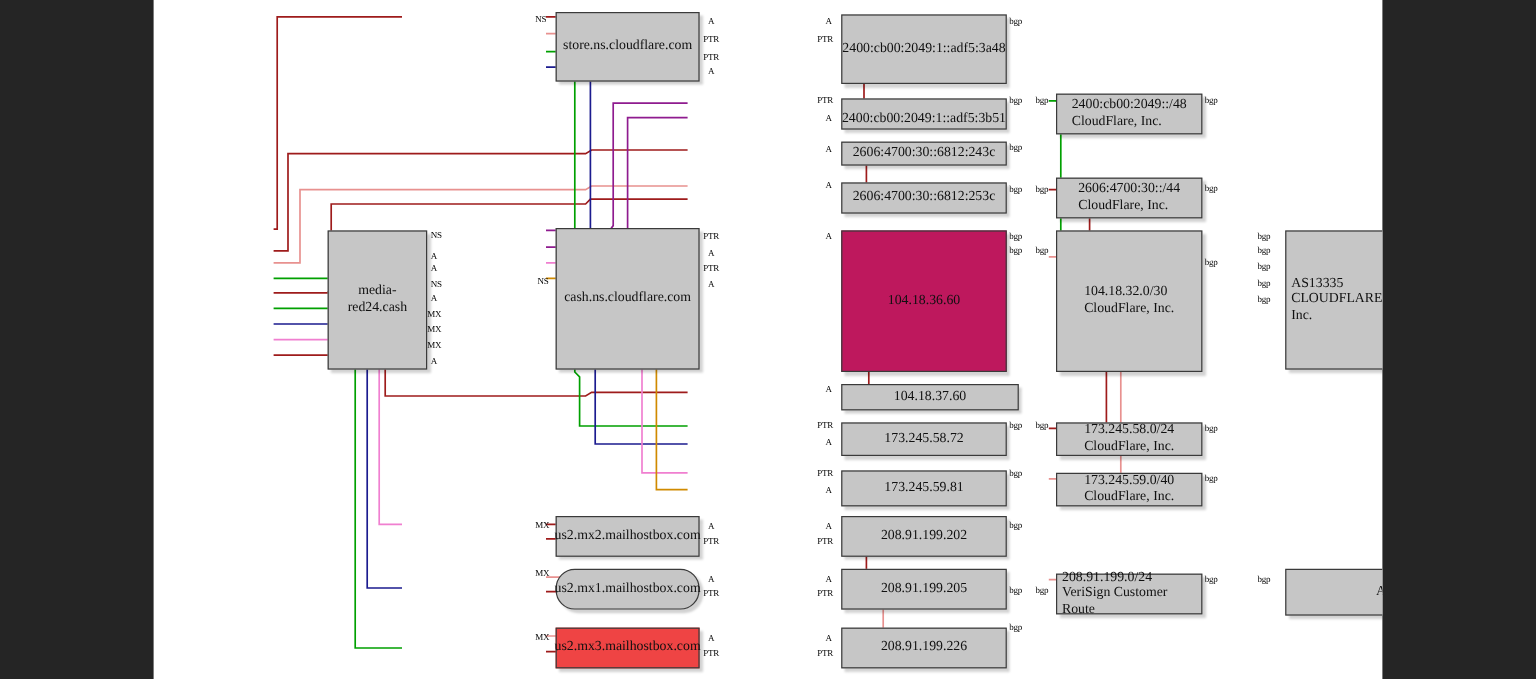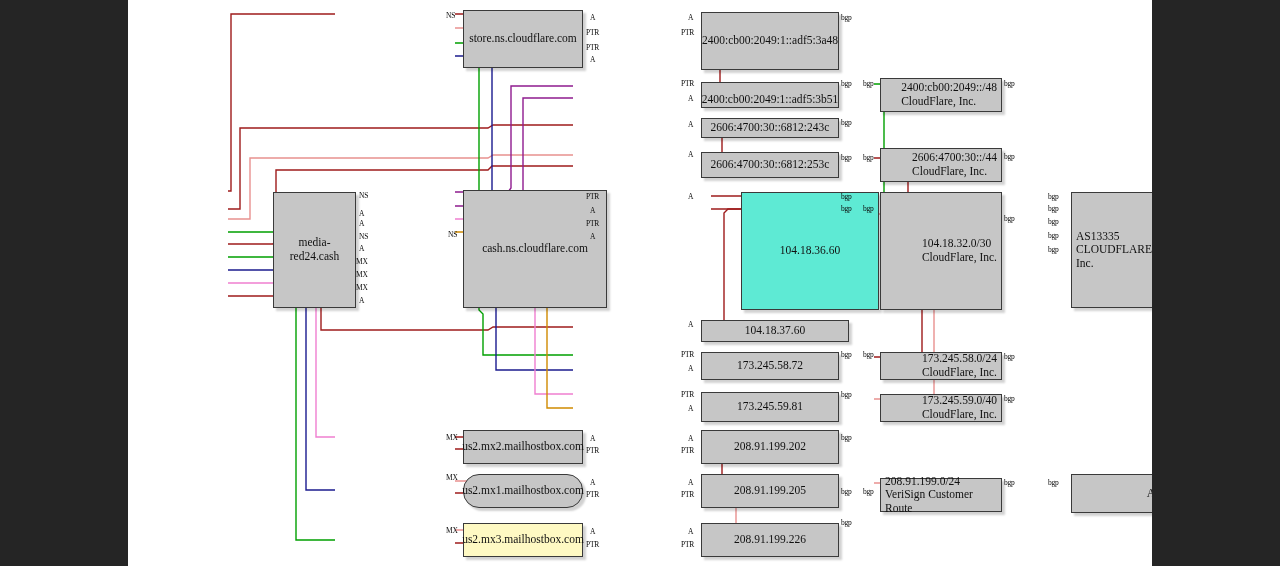--- a/index.html
+++ b/index.html
@@ -7,21 +7,21 @@
   body{font-family:"Liberation Serif",serif;}
   #page{position:relative;width:1280px;height:566px;background:#252525;overflow:hidden;}
   #canvas{position:absolute;left:128px;top:0;width:1024px;height:566px;background:#ffffff;overflow:hidden;}
   svg#wires{position:absolute;left:0;top:0;width:1024px;height:566px;}
   .node{position:absolute;background:#c6c6c6;border:1px solid #3a3a3a;
         box-shadow:3px 3px 2px rgba(0,0,0,0.18);
         display:flex;align-items:center;justify-content:center;
         box-sizing:border-box;}
   .node .lbl{color:#101010;text-align:center;line-height:1.18;padding:0 4px;
              white-space:pre-line;font-size:11.5px;}
-  .node.left-al{justify-content:flex-end;}
+  .node.left-al{justify-content:center;}
   .node.left-al .lbl{text-align:left;padding-left:4px;}
   .elabel{position:absolute;font-size:7.5px;color:#0a0a0a;white-space:nowrap;
           font-family:"Liberation Serif",serif;letter-spacing:-0.2px;}
 </style>
 </head>
 <body>
 
 <div id="page">
   <div id="canvas">
 
@@ -89,45 +89,45 @@
       </g>
     </svg>
 
     <div id="nodes-layer">
         <div class="node" style="left: 145px; top: 192px; width: 83px; height: 116px; background: rgb(198, 198, 198); border-color: rgb(58, 58, 58);">
           <span class="lbl">media-red24.cash</span>
         </div>
         <div class="node" style="left: 335px; top: 10px; width: 120px; height: 58px; background: rgb(198, 198, 198); border-color: rgb(58, 58, 58);">
           <span class="lbl">store.ns.cloudflare.com</span>
         </div>
-        <div class="node" style="left: 335px; top: 190px; width: 144px; height: 118px; background: rgb(198, 198, 198); border-color: rgb(58, 58, 58);">
+        <div class="node" style="left: 335px; top: 190px; width: 120px; height: 118px; background: rgb(198, 198, 198); border-color: rgb(58, 58, 58);">
           <span class="lbl">cash.ns.cloudflare.com</span>
         </div>
         <div class="node" style="left: 335px; top: 430px; width: 120px; height: 34px; background: rgb(198, 198, 198); border-color: rgb(58, 58, 58);">
           <span class="lbl">us2.mx2.mailhostbox.com</span>
         </div>
         <div class="node" style="left: 335px; top: 474px; width: 120px; height: 34px; background: rgb(198, 198, 198); border-color: rgb(58, 58, 58); border-radius: 16px;">
           <span class="lbl">us2.mx1.mailhostbox.com</span>
         </div>
-        <div class="node" style="left: 335px; top: 523px; width: 120px; height: 34px; background: #fef9c3; border-color: rgb(58, 58, 58);">
+        <div class="node" style="left: 335px; top: 523px; width: 120px; height: 34px; background: #ef4444; border-color: rgb(58, 58, 58);">
           <span class="lbl">us2.mx3.mailhostbox.com</span>
         </div>
         <div class="node" style="left: 573px; top: 12px; width: 138px; height: 58px; background: rgb(198, 198, 198); border-color: rgb(58, 58, 58);">
           <span class="lbl">2400:cb00:2049:1::adf5:3a48</span>
         </div>
         <div class="node" style="left: 573px; top: 82px; width: 138px; height: 26px; background: rgb(198, 198, 198); border-color: rgb(58, 58, 58); align-items: flex-end;">
           <span class="lbl">2400:cb00:2049:1::adf5:3b51</span>
         </div>
         <div class="node" style="left: 573px; top: 118px; width: 138px; height: 20px; background: rgb(198, 198, 198); border-color: rgb(58, 58, 58);">
           <span class="lbl">2606:4700:30::6812:243c</span>
         </div>
         <div class="node" style="left: 573px; top: 152px; width: 138px; height: 26px; background: rgb(198, 198, 198); border-color: rgb(58, 58, 58);">
           <span class="lbl">2606:4700:30::6812:253c</span>
         </div>
-        <div class="node" style="left: 573px; top: 192px; width: 138px; height: 118px; background: #5eead4; border-color: rgb(58, 58, 58); margin-left: 40px;">
+        <div class="node" style="left: 573px; top: 192px; width: 138px; height: 118px; background: #be185d; border-color: rgb(58, 58, 58);">
           <span class="lbl">104.18.36.60</span>
         </div>
         <div class="node" style="left: 573px; top: 320px; width: 148px; height: 22px; background: rgb(198, 198, 198); border-color: rgb(58, 58, 58);">
           <span class="lbl">104.18.37.60</span>
         </div>
         <div class="node" style="left: 573px; top: 352px; width: 138px; height: 28px; background: rgb(198, 198, 198); border-color: rgb(58, 58, 58);">
           <span class="lbl">173.245.58.72</span>
         </div>
         <div class="node" style="left: 573px; top: 392px; width: 138px; height: 30px; background: rgb(198, 198, 198); border-color: rgb(58, 58, 58);">
           <span class="lbl">173.245.59.81</span>

